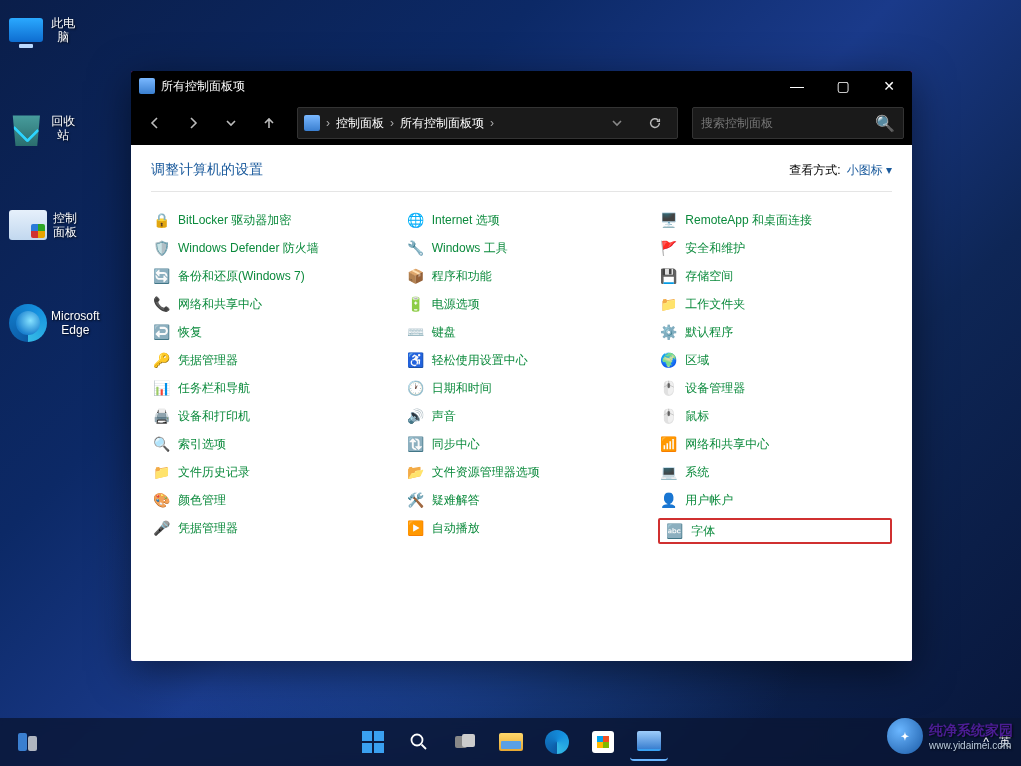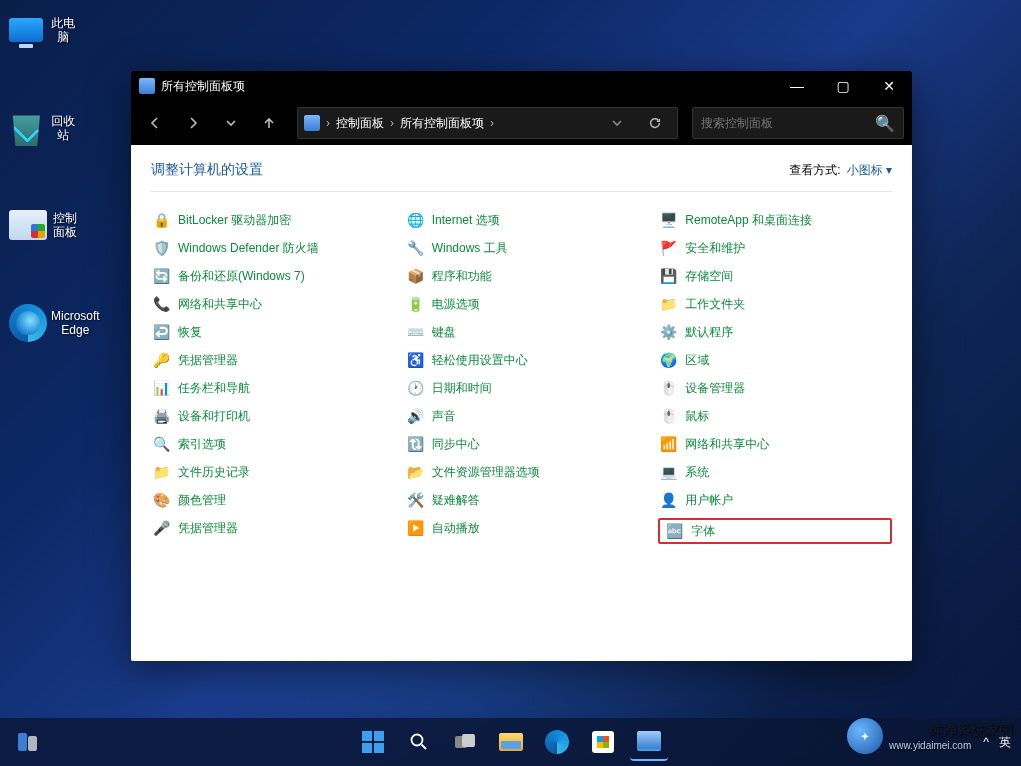--- a/index.html
+++ b/index.html
@@ -64,21 +64,21 @@
 .edge-sm { width: 24px; height: 24px; border-radius: 50%; background: conic-gradient(from 180deg, #0c59a4, #1490df 60%, #3cc4e8 110%, #39d18b 160%, #0c8b6a 210%, #0c59a4); }
 .store-ico { width: 22px; height: 22px; background: #fff; border-radius:3px; display:flex; align-items:center; justify-content:center; }
 .store-ico::after { content:""; width:12px; height:12px; display:grid; background: conic-gradient(#f25022 0 90deg,#7fba00 90deg 180deg,#ffb900 180deg 270deg,#00a4ef 270deg 360deg); }
 .cp-sm { width: 24px; height: 20px; background: linear-gradient(#9ecdfb,#3a7fd0); border-radius:2px; border-bottom: 2px solid #3aa0f0; }
 .active-app { border-bottom: 2px solid #6ab6ff; }
 
 .watermark { position: absolute; right: 8px; bottom: 12px; display: flex; align-items: center; gap: 6px; }
 .watermark .wm-ico { width: 36px; height: 36px; border-radius: 50%; background: radial-gradient(circle at 35% 35%, #6ab6ff, #1a5aa6); display:flex; align-items:center; justify-content:center; }
 .watermark .wm-ico span { color:#fff; font-weight:bold; font-size:10px; }
 .watermark .wm-txt { display:flex; flex-direction:column; }
-.watermark .wm-txt .ln1 { color:#0f172a; font-size:14px; font-weight:bold; text-shadow:1px 1px 2px rgba(0,0,0,.7);margin-left:40px; }
+.watermark .wm-txt .ln1 { color:#4c1d95; font-size:14px; font-weight:bold; text-shadow:1px 1px 2px rgba(0,0,0,.7); }
 .watermark .wm-txt .ln2 { color:#bcd; font-size:10px; text-shadow:1px 1px 2px rgba(0,0,0,.7); }
 </style>
 </head>
 <body>
 
 <div class="desktop-bg"></div>
 
 <div class="desktop-icon di-1">
   <div class="ico">
       <div class="monitor-ico"></div>

